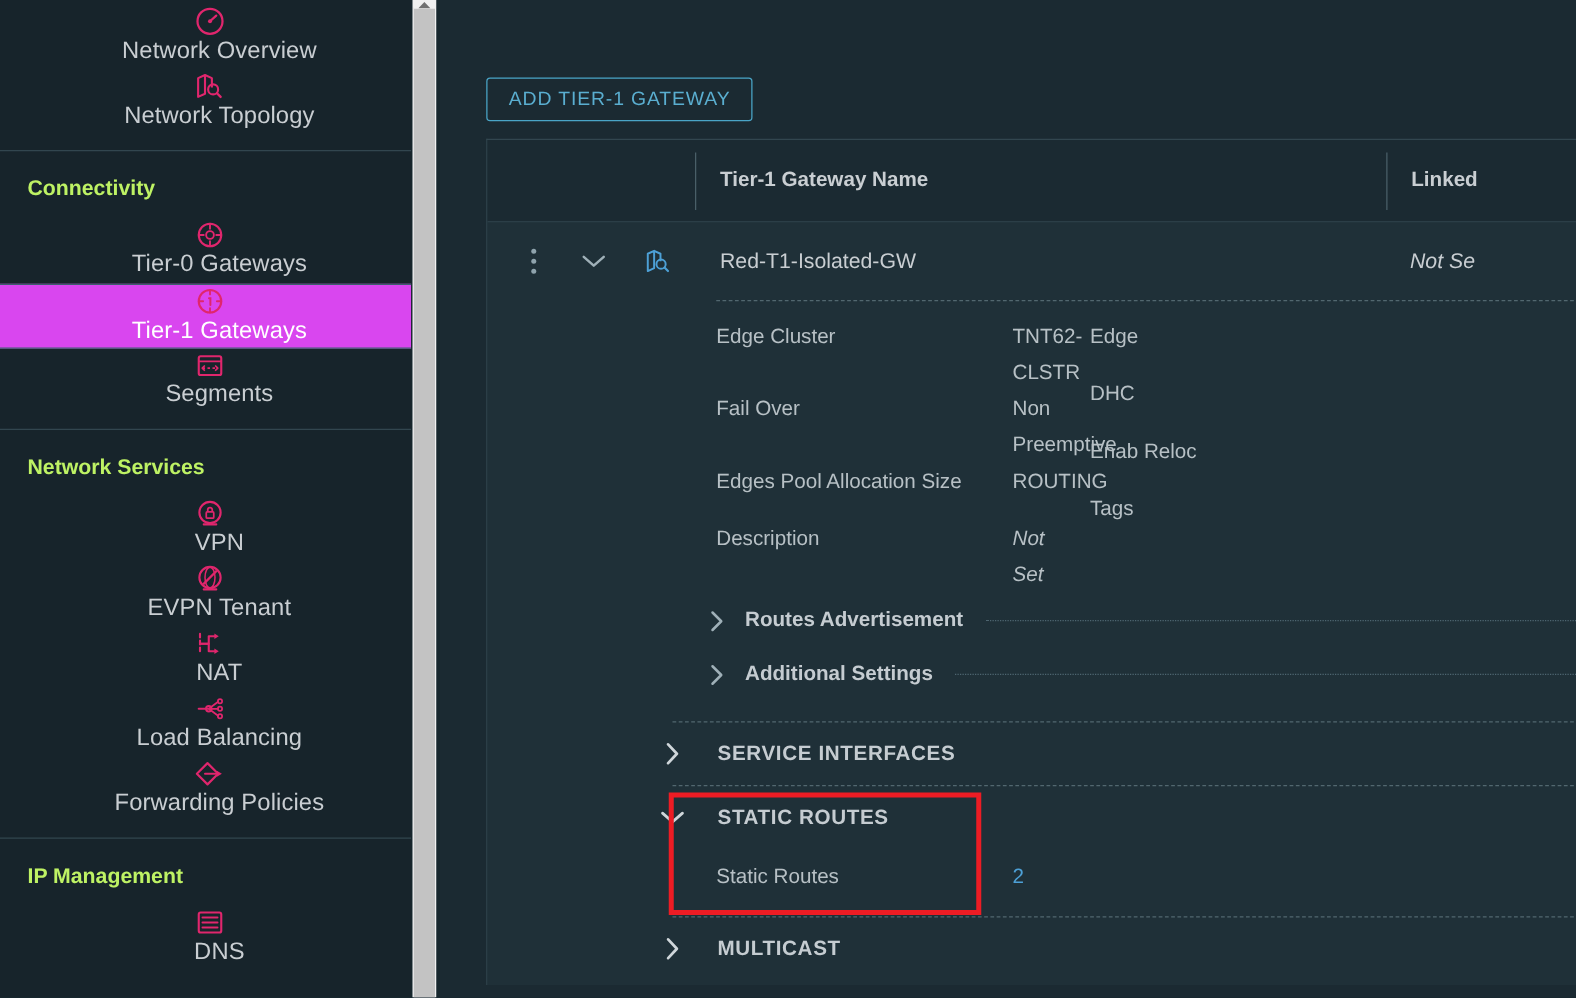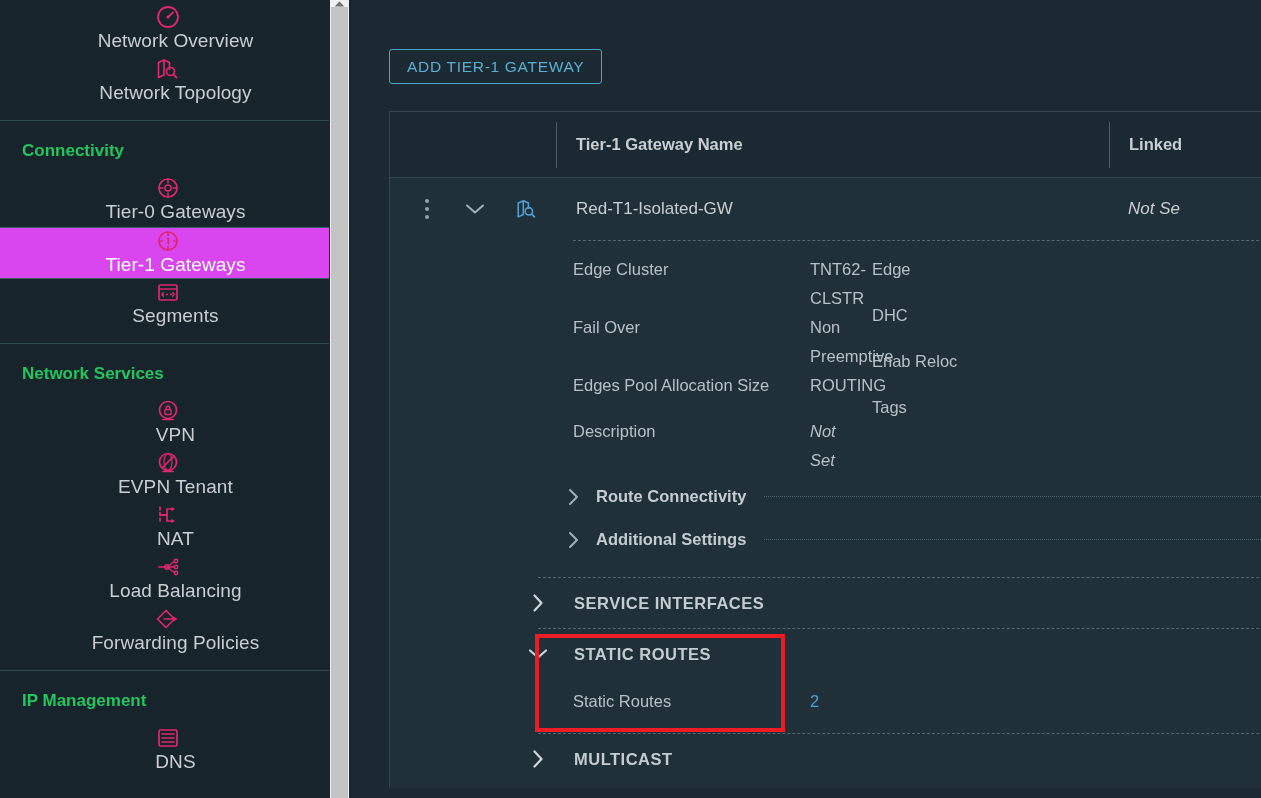--- a/index.html
+++ b/index.html
@@ -51,21 +51,21 @@
     font-size: 19px;
     color: #c9ced2;
     letter-spacing: 0.1px;
     white-space: nowrap;
   }
   .nav-item.selected .nav-label { color: #ffffff; }
 
   .nav-section-title {
     font-size: 17px;
     font-weight: bold;
-    color: #22c55e;
+    color: #bef264;
     padding: 0 0 0 22px;
     height: 36px;
     display: flex;
     align-items: center;
   }
   .nav-divider {
     height: 1px;
     background: #32464f;
     margin: 12px 0 12px 0;
   }
@@ -97,21 +97,21 @@
   .main {
     position: absolute;
     left: 352px; top: 0;
     width: 909px; height: 798px;
     background: #1b2a32;
     overflow: hidden;
   }
 
   .add-btn {
     position: absolute;
-    left: 37px; top: 49px;
+    left: 37px; top: 62px;
     height: 35px;
     padding: 0 17px;
     border: 1px solid #4aa5c7;
     border-radius: 3px;
     background: transparent;
     color: #5aaed0;
     font-size: 15.5px;
     font-family: "Liberation Sans", sans-serif;
     letter-spacing: 0.7px;
     font-weight: normal;
@@ -568,21 +568,21 @@
             </div>
           </div>
         </div>
 
         <div class="expander">
           <span class="chev">
             <svg width="11" height="18" viewBox="0 0 11 18">
                 <path d="M2 2 L9 9 L2 16" fill="none" stroke="#9fb0b8" stroke-width="2" stroke-linecap="round" stroke-linejoin="round"></path>
               </svg>
           </span>
-          <span class="etitle">Route Connectivity</span>
+          <span class="etitle">Routes Advertisement</span>
           <span class="eline"></span>
         </div>
 
         <div class="expander">
           <span class="chev">
             <svg width="11" height="18" viewBox="0 0 11 18">
                 <path d="M2 2 L9 9 L2 16" fill="none" stroke="#9fb0b8" stroke-width="2" stroke-linecap="round" stroke-linejoin="round"></path>
               </svg>
           </span>
           <span class="etitle">Additional Settings</span>

